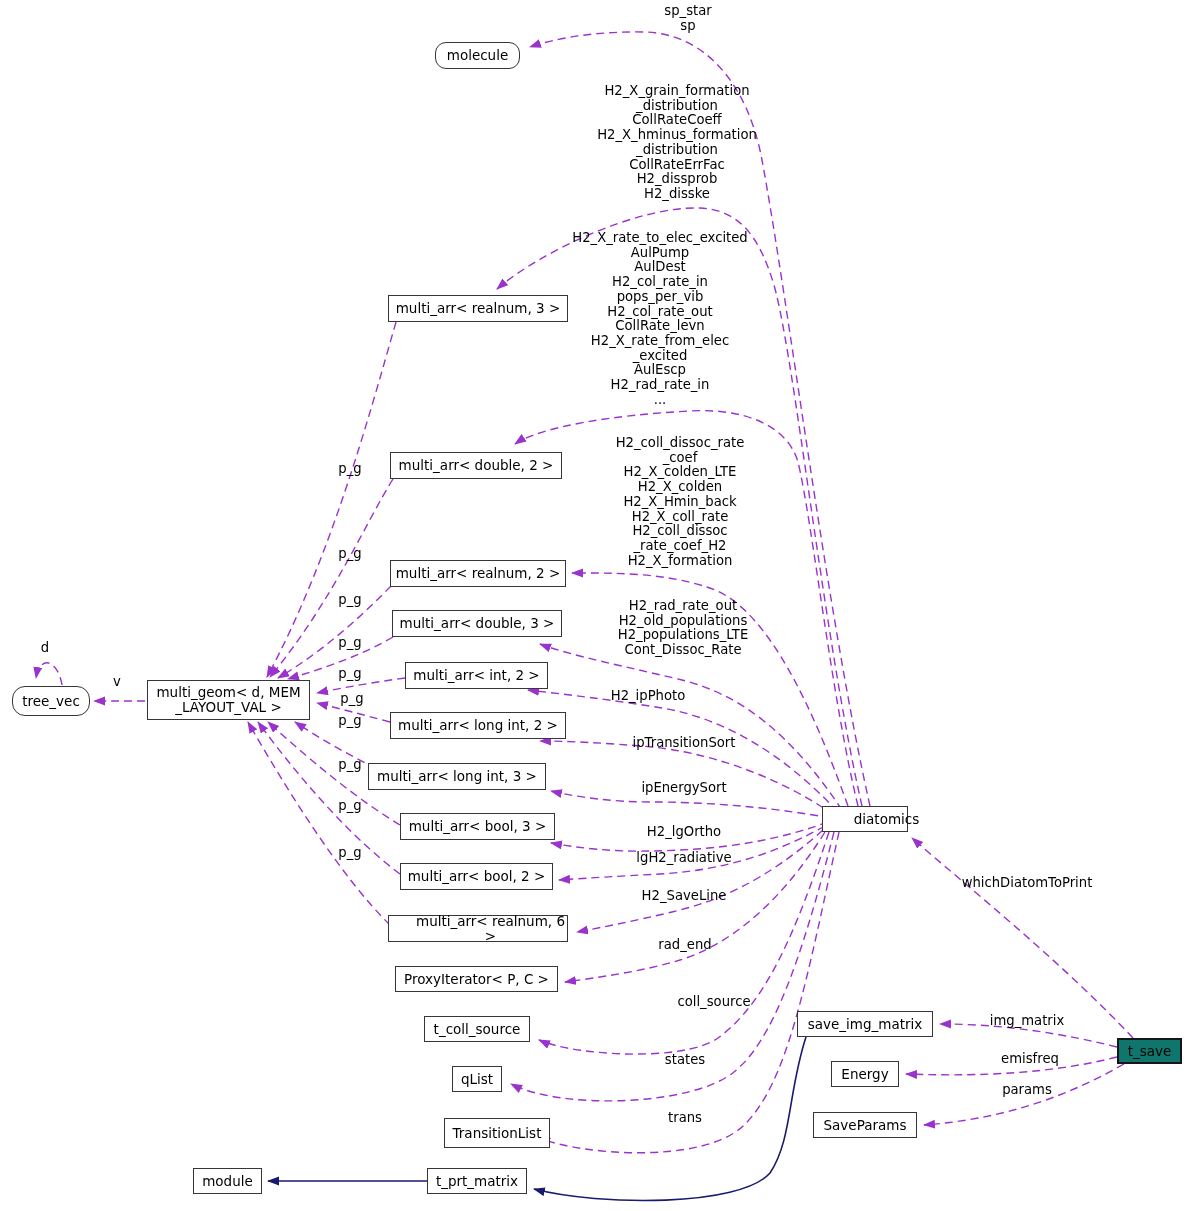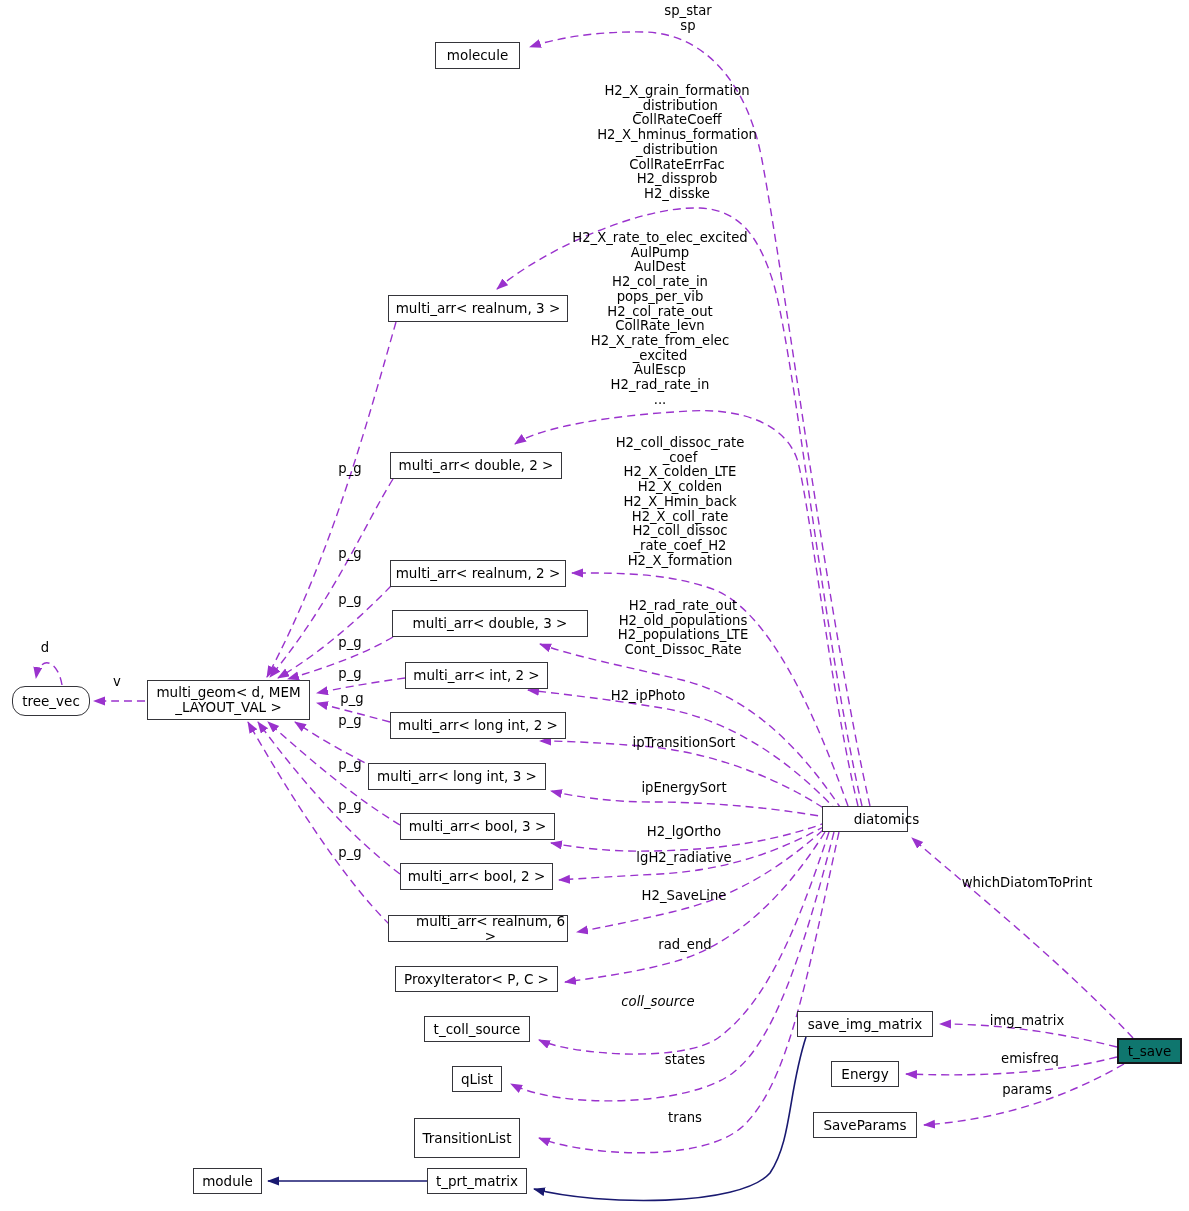--- a/index.html
+++ b/index.html
@@ -78,35 +78,35 @@
         <path d="M62,685 C58,660 40,654 36,678" class="edge dashed" marker-end="url(#arrow-purple)"></path>
         <path d="M1133,1038 C1062,962 962,882 912,838" class="edge dashed" marker-end="url(#arrow-purple)"></path>
         <path d="M1117,1047 C1048,1030 992,1024 940,1024" class="edge dashed" marker-end="url(#arrow-purple)"></path>
         <path d="M1117,1057 C1042,1076 962,1076 906,1074" class="edge dashed" marker-end="url(#arrow-purple)"></path>
         <path d="M1124,1064 C1058,1102 992,1120 924,1125" class="edge dashed" marker-end="url(#arrow-purple)"></path>
         <path d="M806,1037 C788,1092 792,1140 770,1173 C740,1207 600,1206 534,1189" class="edge solid" marker-end="url(#arrow-navy)"></path>
         <path d="M427,1181 L268,1181" class="edge solid" marker-end="url(#arrow-navy)"></path>
       </g>
   </svg>
   <div id="node-layer">
-      <div class="node" style="left: 435px; top: 42px; width: 85px; height: 27px;">molecule</div>
+      <div class="node" style="left: 435px; top: 42px; width: 85px; height: 27px; border-radius: 11px;">molecule</div>
       <div class="node" style="left: 388px; top: 295px; width: 180px; height: 27px;">multi_arr&lt; realnum, 3 &gt;</div>
       <div class="node" style="left: 390px; top: 452px; width: 172px; height: 27px;">multi_arr&lt; double, 2 &gt;</div>
       <div class="node" style="left: 390px; top: 560px; width: 176px; height: 27px;">multi_arr&lt; realnum, 2 &gt;</div>
-      <div class="node" style="left: 392px; top: 610px; width: 196px; height: 27px;">multi_arr&lt; double, 3 &gt;</div>
+      <div class="node" style="left: 392px; top: 610px; width: 170px; height: 27px;">multi_arr&lt; double, 3 &gt;</div>
       <div class="node" style="left: 405px; top: 662px; width: 143px; height: 27px;">multi_arr&lt; int, 2 &gt;</div>
       <div class="node" style="left: 390px; top: 712px; width: 176px; height: 27px;">multi_arr&lt; long int, 2 &gt;</div>
       <div class="node" style="left: 368px; top: 763px; width: 178px; height: 27px; text-align: right;">multi_arr&lt; long int, 3 &gt;</div>
       <div class="node" style="left: 400px; top: 813px; width: 155px; height: 27px;">multi_arr&lt; bool, 3 &gt;</div>
       <div class="node" style="left: 400px; top: 863px; width: 153px; height: 27px;">multi_arr&lt; bool, 2 &gt;</div>
       <div class="node" style="left: 388px; top: 915px; width: 180px; height: 27px; padding-left: 25px;">multi_arr&lt; realnum, 6 &gt;</div>
       <div class="node" style="left: 395px; top: 966px; width: 163px; height: 26px;">ProxyIterator&lt; P, C &gt;</div>
       <div class="node" style="left: 424px; top: 1016px; width: 106px; height: 26px;">t_coll_source</div>
       <div class="node" style="left: 452px; top: 1066px; width: 50px; height: 26px;">qList</div>
-      <div class="node" style="left: 414px; top: 1118px; width: 106px; height: 40px; text-align: center;">TransitionList</div>
+      <div class="node" style="left: 444px; top: 1118px; width: 106px; height: 30px; text-align: center;">TransitionList</div>
       <div class="node" style="left: 193px; top: 1168px; width: 69px; height: 26px;">module</div>
       <div class="node" style="left: 427px; top: 1168px; width: 100px; height: 26px;">t_prt_matrix</div>
       <div class="node" style="left: 12px; top: 686px; width: 78px; height: 30px; border-radius: 13px;">tree_vec</div>
       <div class="node" style="left: 147px; top: 680px; width: 163px; height: 40px;">multi_geom&lt; d, MEM
 _LAYOUT_VAL &gt;</div>
       <div class="node" style="left: 822px; top: 806px; width: 86px; height: 26px; padding-left: 43px;">diatomics</div>
       <div class="node" style="left: 797px; top: 1011px; width: 136px; height: 26px;">save_img_matrix</div>
       <div class="node hl" style="left: 1117px; top: 1038px; width: 65px; height: 26px;">t_save</div>
       <div class="node" style="left: 831px; top: 1061px; width: 68px; height: 26px;">Energy</div>
       <div class="node" style="left: 813px; top: 1112px; width: 104px; height: 26px;">SaveParams</div>
@@ -147,21 +147,21 @@
 H2_old_populations
 H2_populations_LTE
 Cont_Dissoc_Rate</div>
       <div class="edge-label" style="left: 648px; top: 689px;">H2_ipPhoto</div>
       <div class="edge-label" style="left: 684px; top: 736px;">ipTransitionSort</div>
       <div class="edge-label" style="left: 684px; top: 781px;">ipEnergySort</div>
       <div class="edge-label" style="left: 684px; top: 825px;">H2_lgOrtho</div>
       <div class="edge-label" style="left: 684px; top: 851px;">lgH2_radiative</div>
       <div class="edge-label" style="left: 684px; top: 889px;">H2_SaveLine</div>
       <div class="edge-label" style="left: 685px; top: 938px;">rad_end</div>
-      <div class="edge-label" style="left: 658px; top: 995px; font-style: italic;">coll_source</div>
+      <div class="edge-label" style="left: 714px; top: 995px;">coll_source</div>
       <div class="edge-label" style="left: 685px; top: 1053px;">states</div>
       <div class="edge-label" style="left: 685px; top: 1111px;">trans</div>
       <div class="edge-label" style="left: 1027px; top: 876px;">whichDiatomToPrint</div>
       <div class="edge-label" style="left: 1027px; top: 1014px;">img_matrix</div>
       <div class="edge-label" style="left: 1030px; top: 1052px;">emisfreq</div>
       <div class="edge-label" style="left: 1027px; top: 1083px;">params</div>
       <div class="edge-label" style="left: 117px; top: 675px;">v</div>
       <div class="edge-label" style="left: 45px; top: 641px;">d</div>
       <div class="edge-label" style="left: 350px; top: 462px;">p_g</div>
       <div class="edge-label" style="left: 350px; top: 547px;">p_g</div>

